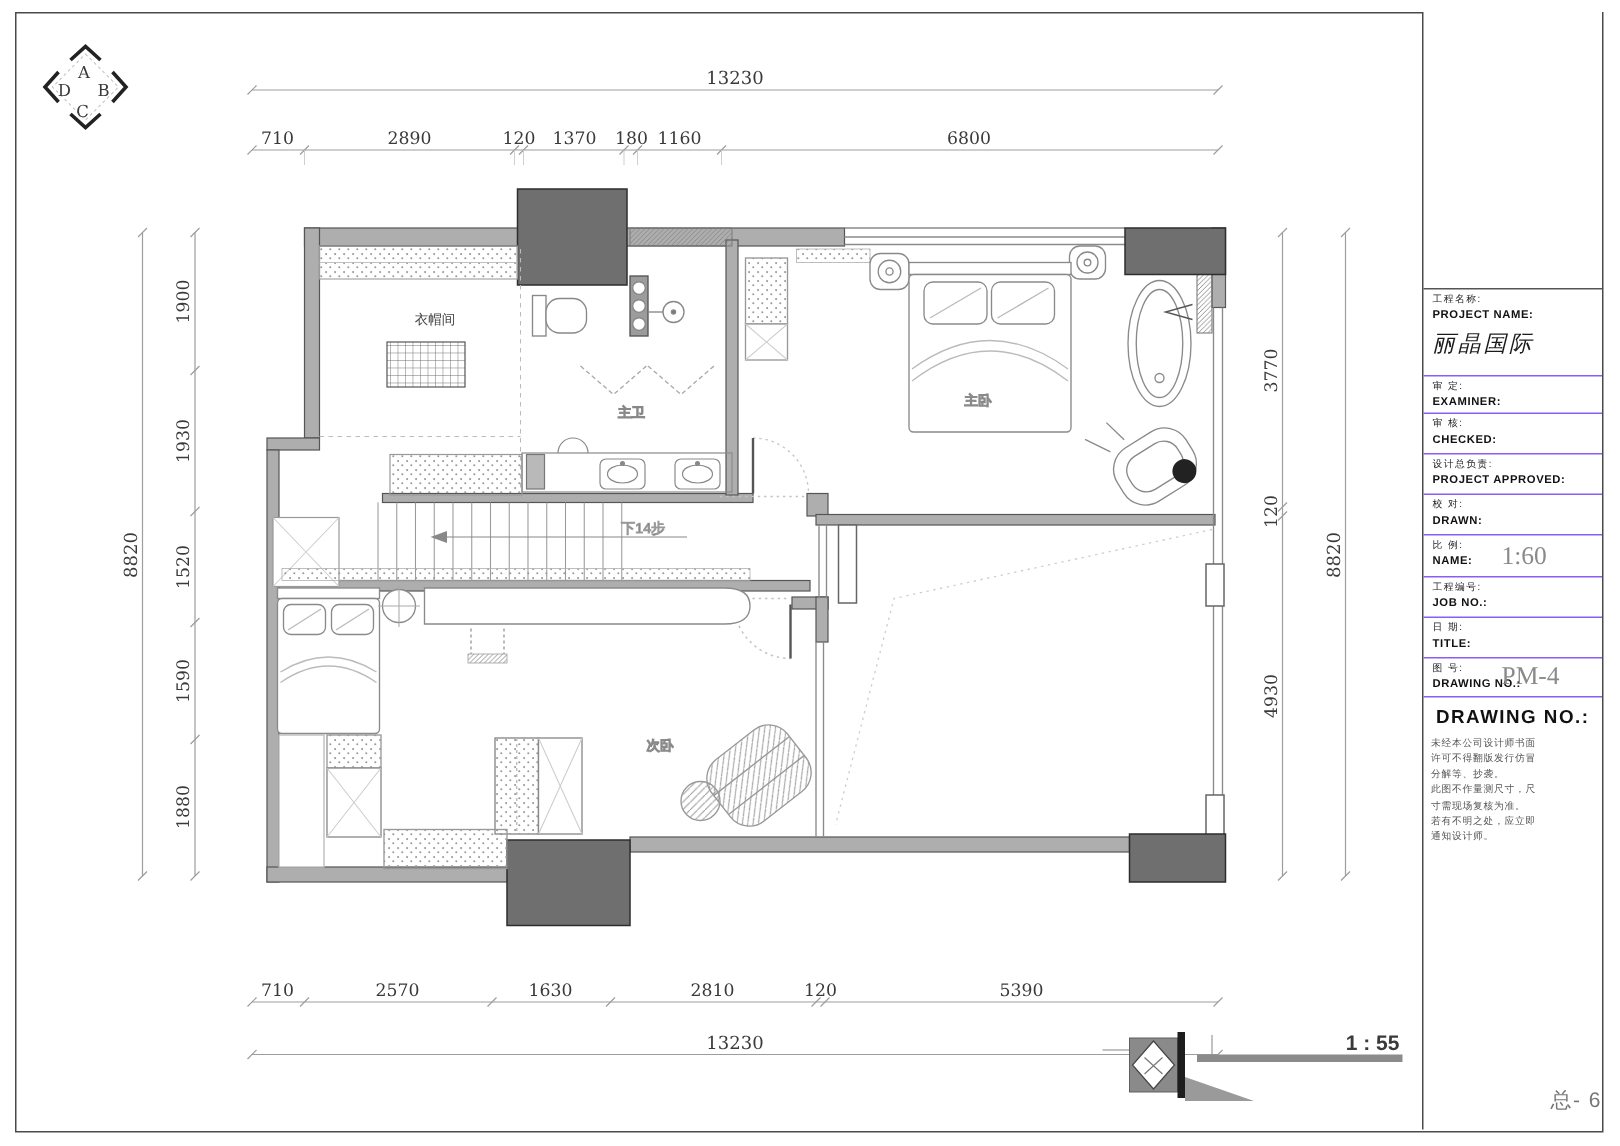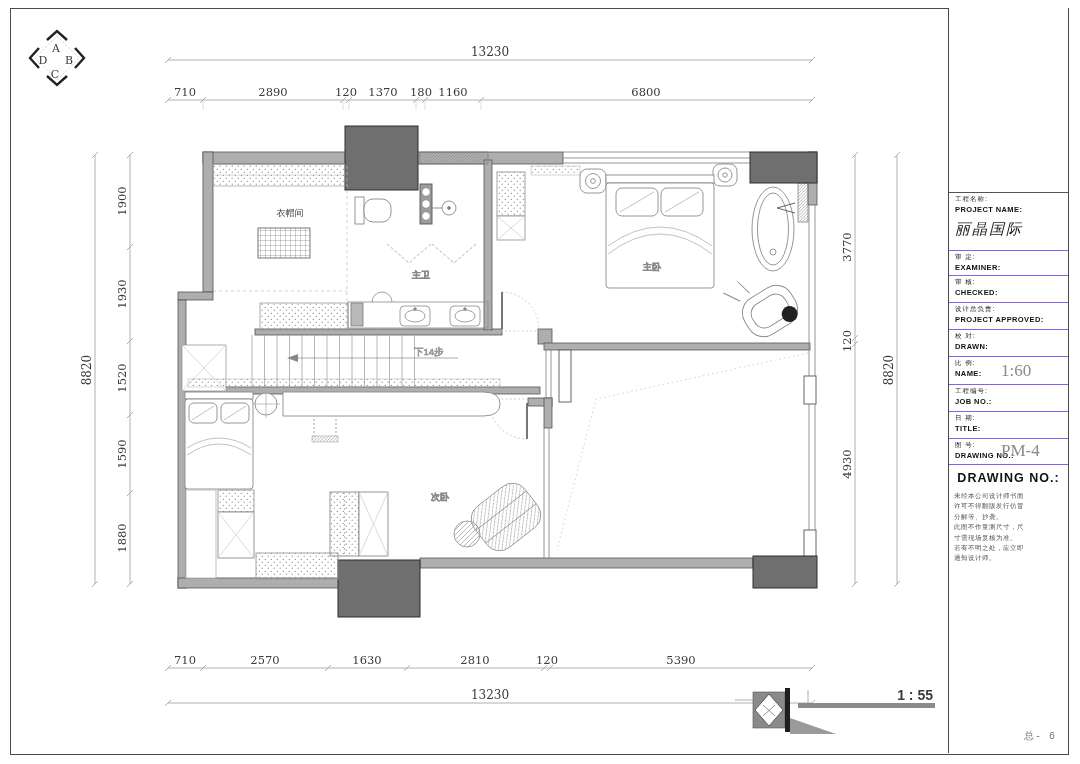--- a/index.html
+++ b/index.html
@@ -18,22 +18,22 @@
   .tb-row{position:relative;border-bottom:1px solid #8b5cf6;padding:2px 0 0 6px;box-sizing:border-box;}
   .tb-row .cn{display:block;font-size:6.5px;color:#222;letter-spacing:1px;}
   .tb-row .en{display:block;font-size:7.5px;font-weight:bold;color:#111;letter-spacing:.4px;margin-top:1px;}
   .tb-row .val{position:absolute;left:52px;bottom:3px;color:#8a8a8a;font-size:17px;
                font-family:Liberation Serif, serif;}
   .tb-row.big .val{position:static;display:block;color:#1a1a1a;
                    font-size:15px;letter-spacing:2px;margin-top:6px;font-family:"Liberation Sans",sans-serif;font-style:italic;}
   .tb-last{flex:1;position:relative;padding:4px 5px 0 5px;}
   .tb-last .hdr{font-size:12.5px;font-weight:bold;letter-spacing:1px;text-align:center;margin:2px 0 6px 0;color:#111;}
   .tb-last .note{font-size:6.5px;color:#555;line-height:1.6;letter-spacing:.5px;}
-  .tb-last .sheet{position:absolute;right:12px;bottom:10px;font-size:10px;color:#777;
-                  font-family:Liberation Mono, monospace;letter-spacing:1px;}
+  .tb-last .sheet{position:absolute;right:0;bottom:10px;font-size:14px;color:#777;
+                  font-family:Liberation Sans, sans-serif;letter-spacing:1px;}
 </style>
 </head>
 <body>
 
 <div class="page">
   <div class="frame"></div>
 
   <svg width="1080" height="764" viewBox="0 0 1080 764">
     <defs>
       <pattern id="diag" width="5" height="5" patternUnits="userSpaceOnUse">

